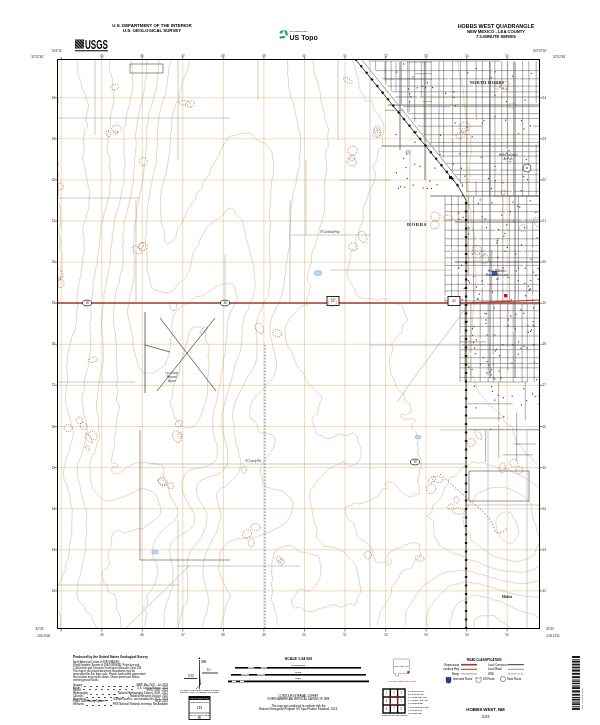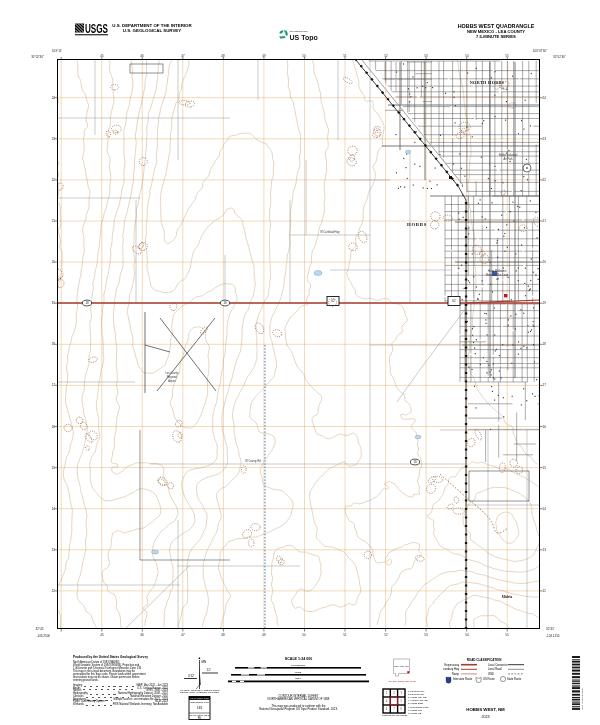--- a/index.html
+++ b/index.html
@@ -1,19 +1,19 @@
 <!DOCTYPE html>
 <html><head><meta charset="utf-8">
 <style>
  html,body{margin:0;padding:0;background:#fff;width:600px;height:725px;overflow:hidden}
  body{font-family:"Liberation Sans", sans-serif;position:relative}
 </style></head>
 <body>
 
-<div style="position:absolute;left:74px;top:21px;width:46px;height:17px">
+<div style="position:absolute;left:74px;top:37px;width:46px;height:17px">
  <svg width="46" height="17" viewBox="0 0 46 17">
   <rect x="1" y="2.5" width="9" height="9" fill="#000"></rect>
   <path d="M1,2.5 L10,11.5 M1,5.5 L7,11.5 M1,8.5 L4,11.5 M4,2.5 L10,8.5 M7,2.5 L10,5.5" stroke="#fff" stroke-width="0.8"></path>
   <text x="11" y="11.8" font-family="Liberation Sans, sans-serif" font-weight="bold" font-size="12.5" fill="#000" textLength="23" lengthAdjust="spacingAndGlyphs">USGS</text>
   <rect x="1" y="13.2" width="33" height="1.1" fill="#111"></rect>
  </svg>
 </div>
 <div style="position:absolute;left:82px;top:23px;width:140px;text-align:center;font-weight:bold;font-size:4.4px;line-height:5.4px;color:#000">
  U.S. DEPARTMENT OF THE INTERIOR<br>U.S. GEOLOGICAL SURVEY
 </div>

